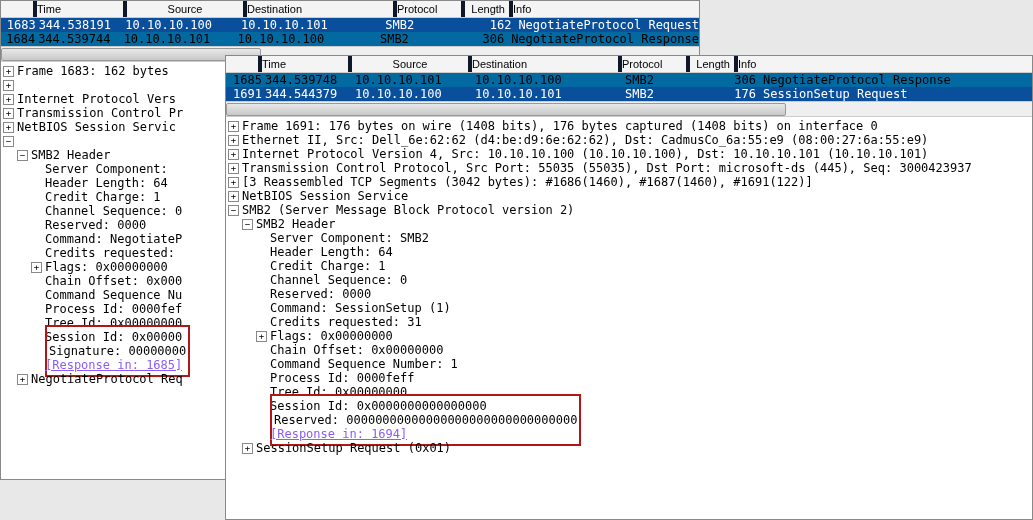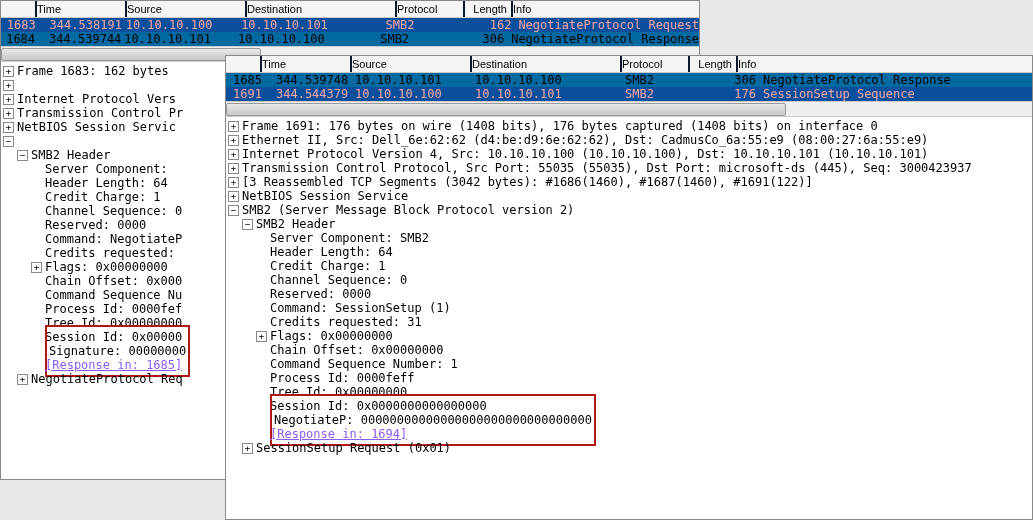--- a/index.html
+++ b/index.html
@@ -24,38 +24,38 @@
     display: flex;
     background: #f4f4f4;
     border-bottom: 1px solid #ccc;
     font-family: Arial, sans-serif;
     font-size: 11px;
     height: 17px;
     line-height: 17px;
   }
   .ph-no { width: 36px; padding-left: 2px; }
   .ph-time { width: 90px; }
-  .ph-src { width: 120px; }
+  .ph-src { width: 120px; text-align: center; }
   .ph-dst { width: 150px; }
   .ph-proto { width: 68px; }
   .ph-len { width: 48px; text-align: right; padding-right: 4px;}
   .ph-info { flex: 1; }
-  .ph-b { border-right: 2px solid #0f172a; }
+  .ph-b { border-right: 4px solid #0f172a; }
 
   .packet-row {
     display: flex;
     font-size: 12px;
     height: 14px;
     line-height: 14px;
     white-space: nowrap;
   }
-  .pr-selected { background: #0a4f9c; color: #fca5a5; }
+  .pr-selected { background: #0a4f9c; color: #ffffff; }
   .pr-yellow { background: #0369a1; color: #000; }
   .pr-no { width: 36px; text-align: right; overflow: hidden;}
-  .pr-time { width: 90px; padding-left: 14px;}
+  .pr-time { width: 90px; padding-left: 3px;}
   .pr-src { width: 120px; padding-left: 3px;}
   .pr-dst { width: 150px; padding-left: 3px;}
   .pr-proto { width: 90px; padding-left: 3px;}
   .pr-len { width: 48px; text-align: right; padding-right: 4px;}
   .pr-info { flex: 1; padding-left: 3px;}
 
   .hscroll {
     height: 16px;
     background: #efefef;
     border-top: 1px solid #ccc;
@@ -248,21 +248,21 @@
         <div class="pr-len">306</div>
         <div class="pr-info">NegotiateProtocol Response</div>
       </div>
       <div class="packet-row pr-selected">
         <div class="pr-no">1691</div>
         <div class="pr-time">344.544379</div>
         <div class="pr-src">10.10.10.100</div>
         <div class="pr-dst">10.10.10.101</div>
         <div class="pr-proto">SMB2</div>
         <div class="pr-len">176</div>
-        <div class="pr-info">SessionSetup Sequence</div>
+        <div class="pr-info">SessionSetup Request</div>
       </div>
     </div>
   <div class="hscroll">
       <div class="hscroll-thumb"></div>
     </div>
 
   <div class="tree">
     <div class="tree-row">
         <span class="tg">+</span>
         <span class="txt">Frame 1691: 176 bytes on wire (1408 bits), 176 bytes captured (1408 bits) on interface 0</span>
@@ -344,21 +344,21 @@
     <div class="tree-row">
         <span class="sp sp3"></span>
         <span class="txt">Tree Id: 0x00000000</span>
       </div>
     <div class="tree-row">
         <span class="sp sp3"></span>
         <span class="txt">Session Id: 0x0000000000000000</span>
       </div>
     <div class="tree-row">
         <span class="sp sp3"></span>
-        <span class="txt boxed">NegotiateP: 00000000000000000000000000000000</span>
+        <span class="txt boxed">Reserved: 00000000000000000000000000000000</span>
       </div>
     <div class="tree-row">
         <span class="sp sp3"></span>
         <span class="txt link">[Response in: 1694]</span>
       </div>
     <div class="tree-row">
         <span class="sp sp1"></span>
         <span class="tg">+</span>
         <span class="txt">SessionSetup Request (0x01)</span>
       </div>

